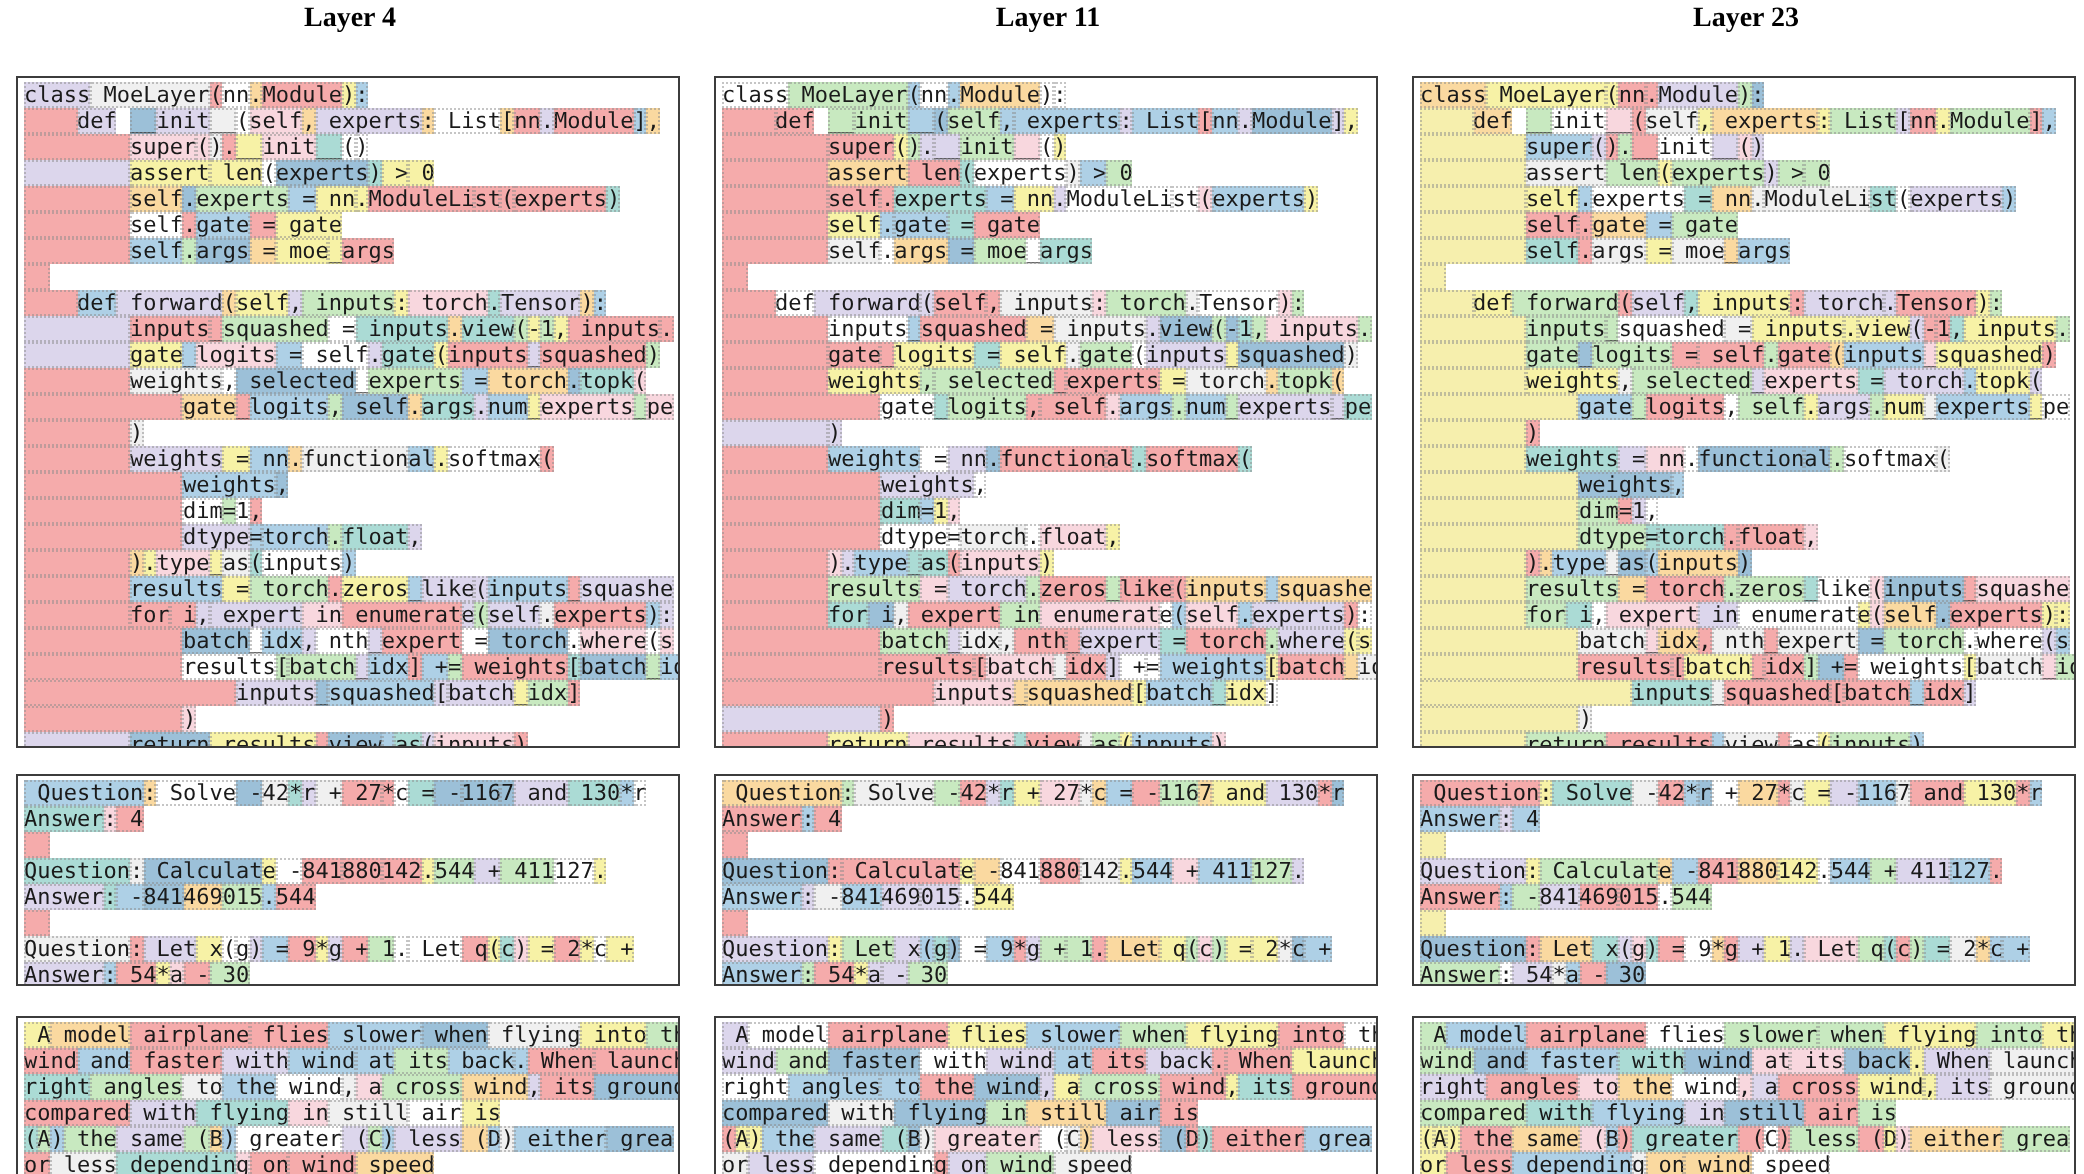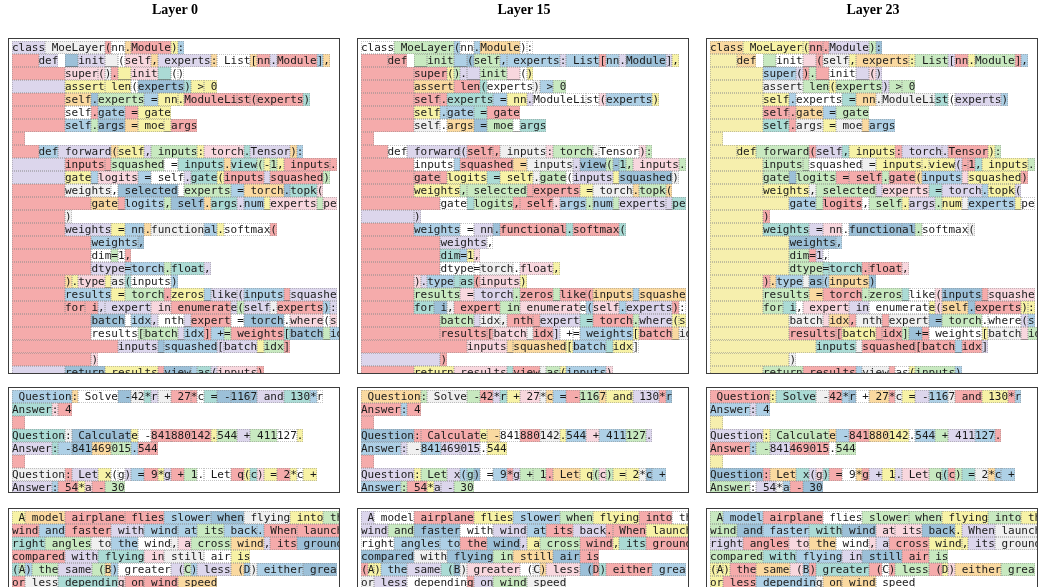--- a/index.html
+++ b/index.html
@@ -42,21 +42,21 @@
     outline: 1px dotted rgba(140,140,140,0.5);
     outline-offset: -1px;
   }
 </style>
 </head>
 <body>
 
 <div class="figure">
 
   <div class="column c0">
-    <div class="layer-title">Layer 0</div>
+    <div class="layer-title">Layer 4</div>
     <div class="panel code">
         <div class="line"><span class="tok" style="background-color: rgb(220, 214, 236);">class</span><span class="tok" style="background-color: rgb(240, 240, 240);"> MoeLayer</span><span class="tok" style="background-color: rgb(245, 171, 171);">(</span><span class="tok" style="background-color: rgb(255, 255, 255);">nn</span><span class="tok" style="background-color: rgb(250, 217, 160);">.</span><span class="tok" style="background-color: rgb(245, 171, 171);">Module</span><span class="tok" style="background-color: rgb(247, 242, 166);">)</span><span class="tok" style="background-color: rgb(174, 208, 230);">:</span></div>
         <div class="line"><span class="tok" style="background-color: rgb(245, 171, 171);">    </span><span class="tok" style="background-color: rgb(220, 214, 236);">def</span><span> </span><span class="tok" style="background-color: rgb(156, 192, 216);">__</span><span class="tok" style="background-color: rgb(220, 214, 236);">init</span><span class="tok" style="background-color: rgb(240, 240, 240);">__</span><span class="tok" style="background-color: rgb(255, 255, 255);">(</span><span class="tok" style="background-color: rgb(248, 215, 222);">self</span><span class="tok" style="background-color: rgb(250, 217, 160);">,</span><span class="tok" style="background-color: rgb(220, 214, 236);"> experts</span><span class="tok" style="background-color: rgb(250, 217, 160);">:</span><span class="tok" style="background-color: rgb(255, 255, 255);"> List</span><span class="tok" style="background-color: rgb(250, 217, 160);">[</span><span class="tok" style="background-color: rgb(245, 171, 171);">nn</span><span class="tok" style="background-color: rgb(220, 214, 236);">.</span><span class="tok" style="background-color: rgb(245, 171, 171);">Module</span><span class="tok" style="background-color: rgb(174, 208, 230);">]</span><span class="tok" style="background-color: rgb(250, 217, 160);">,</span></div>
         <div class="line"><span class="tok" style="background-color: rgb(245, 171, 171);">        </span><span class="tok" style="background-color: rgb(248, 215, 222);">super</span><span class="tok" style="background-color: rgb(248, 215, 222);">(</span><span class="tok" style="background-color: rgb(240, 240, 240);">)</span><span class="tok" style="background-color: rgb(245, 171, 171);">.</span><span class="tok" style="background-color: rgb(247, 242, 166);">__</span><span class="tok" style="background-color: rgb(248, 215, 222);">init</span><span class="tok" style="background-color: rgb(171, 219, 213);">__</span><span class="tok" style="background-color: rgb(255, 255, 255);">(</span><span class="tok" style="background-color: rgb(255, 255, 255);">)</span></div>
         <div class="line"><span class="tok" style="background-color: rgb(220, 214, 236);">        </span><span class="tok" style="background-color: rgb(247, 242, 166);">assert</span><span class="tok" style="background-color: rgb(247, 242, 166);"> len</span><span class="tok" style="background-color: rgb(255, 255, 255);">(</span><span class="tok" style="background-color: rgb(156, 192, 216);">experts</span><span class="tok" style="background-color: rgb(171, 219, 213);">)</span><span class="tok" style="background-color: rgb(247, 242, 166);"> &gt;</span><span class="tok" style="background-color: rgb(247, 242, 166);"> 0</span></div>
         <div class="line"><span class="tok" style="background-color: rgb(245, 171, 171);">        </span><span class="tok" style="background-color: rgb(250, 217, 160);">self</span><span class="tok" style="background-color: rgb(156, 192, 216);">.</span><span class="tok" style="background-color: rgb(200, 233, 192);">experts</span><span class="tok" style="background-color: rgb(174, 208, 230);"> =</span><span class="tok" style="background-color: rgb(247, 242, 166);"> nn</span><span class="tok" style="background-color: rgb(247, 242, 166);">.</span><span class="tok" style="background-color: rgb(245, 171, 171);">ModuleLi</span><span class="tok" style="background-color: rgb(245, 171, 171);">st</span><span class="tok" style="background-color: rgb(245, 171, 171);">(</span><span class="tok" style="background-color: rgb(245, 171, 171);">experts</span><span class="tok" style="background-color: rgb(171, 219, 213);">)</span></div>
         <div class="line"><span class="tok" style="background-color: rgb(245, 171, 171);">        </span><span class="tok" style="background-color: rgb(255, 255, 255);">self</span><span class="tok" style="background-color: rgb(245, 171, 171);">.</span><span class="tok" style="background-color: rgb(174, 208, 230);">gate</span><span class="tok" style="background-color: rgb(245, 171, 171);"> =</span><span class="tok" style="background-color: rgb(247, 242, 166);"> gate</span></div>
         <div class="line"><span class="tok" style="background-color: rgb(245, 171, 171);">        </span><span class="tok" style="background-color: rgb(174, 208, 230);">self</span><span class="tok" style="background-color: rgb(200, 233, 192);">.</span><span class="tok" style="background-color: rgb(156, 192, 216);">args</span><span class="tok" style="background-color: rgb(250, 217, 160);"> =</span><span class="tok" style="background-color: rgb(247, 242, 166);"> moe</span><span class="tok" style="background-color: rgb(247, 242, 166);">_</span><span class="tok" style="background-color: rgb(245, 171, 171);">args</span></div>
         <div class="line"><span class="tok" style="background-color: rgb(245, 171, 171);">  </span></div>
         <div class="line"><span class="tok" style="background-color: rgb(245, 171, 171);">    </span><span class="tok" style="background-color: rgb(174, 208, 230);">def</span><span class="tok" style="background-color: rgb(220, 214, 236);"> forward</span><span class="tok" style="background-color: rgb(250, 217, 160);">(</span><span class="tok" style="background-color: rgb(247, 242, 166);">self</span><span class="tok" style="background-color: rgb(220, 214, 236);">,</span><span class="tok" style="background-color: rgb(200, 233, 192);"> inputs</span><span class="tok" style="background-color: rgb(247, 242, 166);">:</span><span class="tok" style="background-color: rgb(248, 215, 222);"> torch</span><span class="tok" style="background-color: rgb(171, 219, 213);">.</span><span class="tok" style="background-color: rgb(220, 214, 236);">Tensor</span><span class="tok" style="background-color: rgb(250, 217, 160);">)</span><span class="tok" style="background-color: rgb(174, 208, 230);">:</span></div>
@@ -92,21 +92,21 @@
         <div class="line"><span class="tok" style="background-color: rgb(247, 242, 166);"> A</span><span class="tok" style="background-color: rgb(250, 217, 160);"> model</span><span class="tok" style="background-color: rgb(245, 171, 171);"> airplane</span><span class="tok" style="background-color: rgb(245, 171, 171);"> flies</span><span class="tok" style="background-color: rgb(174, 208, 230);"> slower</span><span class="tok" style="background-color: rgb(156, 192, 216);"> when</span><span class="tok" style="background-color: rgb(240, 240, 240);"> flying</span><span class="tok" style="background-color: rgb(247, 242, 166);"> into</span><span class="tok" style="background-color: rgb(200, 233, 192);"> th</span></div>
         <div class="line"><span class="tok" style="background-color: rgb(245, 171, 171);">wind</span><span class="tok" style="background-color: rgb(174, 208, 230);"> and</span><span class="tok" style="background-color: rgb(245, 171, 171);"> faster</span><span class="tok" style="background-color: rgb(220, 214, 236);"> with</span><span class="tok" style="background-color: rgb(174, 208, 230);"> wind</span><span class="tok" style="background-color: rgb(174, 208, 230);"> at</span><span class="tok" style="background-color: rgb(200, 233, 192);"> its</span><span class="tok" style="background-color: rgb(174, 208, 230);"> back</span><span class="tok" style="background-color: rgb(174, 208, 230);">.</span><span class="tok" style="background-color: rgb(245, 171, 171);"> When</span><span class="tok" style="background-color: rgb(245, 171, 171);"> launch</span></div>
         <div class="line"><span class="tok" style="background-color: rgb(171, 219, 213);">right</span><span class="tok" style="background-color: rgb(200, 233, 192);"> angles</span><span class="tok" style="background-color: rgb(240, 240, 240);"> to</span><span class="tok" style="background-color: rgb(174, 208, 230);"> the</span><span class="tok" style="background-color: rgb(255, 255, 255);"> wind</span><span class="tok" style="background-color: rgb(240, 240, 240);">,</span><span class="tok" style="background-color: rgb(248, 215, 222);"> a</span><span class="tok" style="background-color: rgb(200, 233, 192);"> cross</span><span class="tok" style="background-color: rgb(250, 217, 160);"> wind</span><span class="tok" style="background-color: rgb(220, 214, 236);">,</span><span class="tok" style="background-color: rgb(245, 171, 171);"> its</span><span class="tok" style="background-color: rgb(156, 192, 216);"> ground</span></div>
         <div class="line"><span class="tok" style="background-color: rgb(245, 171, 171);">compared</span><span class="tok" style="background-color: rgb(220, 214, 236);"> with</span><span class="tok" style="background-color: rgb(171, 219, 213);"> flying</span><span class="tok" style="background-color: rgb(248, 215, 222);"> in</span><span class="tok" style="background-color: rgb(240, 240, 240);"> still</span><span class="tok" style="background-color: rgb(255, 255, 255);"> air</span><span class="tok" style="background-color: rgb(247, 242, 166);"> is</span></div>
         <div class="line"><span class="tok" style="background-color: rgb(171, 219, 213);">(</span><span class="tok" style="background-color: rgb(200, 233, 192);">A</span><span class="tok" style="background-color: rgb(174, 208, 230);">)</span><span class="tok" style="background-color: rgb(200, 233, 192);"> the</span><span class="tok" style="background-color: rgb(220, 214, 236);"> same</span><span class="tok" style="background-color: rgb(200, 233, 192);"> (</span><span class="tok" style="background-color: rgb(250, 217, 160);">B</span><span class="tok" style="background-color: rgb(174, 208, 230);">)</span><span class="tok" style="background-color: rgb(255, 255, 255);"> greater</span><span class="tok" style="background-color: rgb(220, 214, 236);"> (</span><span class="tok" style="background-color: rgb(200, 233, 192);">C</span><span class="tok" style="background-color: rgb(174, 208, 230);">)</span><span class="tok" style="background-color: rgb(220, 214, 236);"> less</span><span class="tok" style="background-color: rgb(250, 217, 160);"> (</span><span class="tok" style="background-color: rgb(174, 208, 230);">D</span><span class="tok" style="background-color: rgb(240, 240, 240);">)</span><span class="tok" style="background-color: rgb(174, 208, 230);"> either</span><span class="tok" style="background-color: rgb(156, 192, 216);"> grea</span></div>
         <div class="line"><span class="tok" style="background-color: rgb(245, 171, 171);">or</span><span class="tok" style="background-color: rgb(240, 240, 240);"> less</span><span class="tok" style="background-color: rgb(171, 219, 213);"> dependin</span><span class="tok" style="background-color: rgb(248, 215, 222);">g</span><span class="tok" style="background-color: rgb(245, 171, 171);"> on</span><span class="tok" style="background-color: rgb(245, 171, 171);"> wind</span><span class="tok" style="background-color: rgb(250, 217, 160);"> speed</span></div>
       </div>
   </div>
 
   <div class="column c1">
-    <div class="layer-title">Layer 15</div>
+    <div class="layer-title">Layer 11</div>
     <div class="panel code">
         <div class="line"><span class="tok" style="background-color: rgb(255, 255, 255);">class</span><span class="tok" style="background-color: rgb(200, 233, 192);"> MoeLayer</span><span class="tok" style="background-color: rgb(174, 208, 230);">(</span><span class="tok" style="background-color: rgb(255, 255, 255);">nn</span><span class="tok" style="background-color: rgb(174, 208, 230);">.</span><span class="tok" style="background-color: rgb(250, 217, 160);">Module</span><span class="tok" style="background-color: rgb(255, 255, 255);">)</span><span class="tok" style="background-color: rgb(255, 255, 255);">:</span></div>
         <div class="line"><span class="tok" style="background-color: rgb(245, 171, 171);">    </span><span class="tok" style="background-color: rgb(245, 171, 171);">def</span><span> </span><span class="tok" style="background-color: rgb(200, 233, 192);">__</span><span class="tok" style="background-color: rgb(200, 233, 192);">init</span><span class="tok" style="background-color: rgb(174, 208, 230);">__</span><span class="tok" style="background-color: rgb(156, 192, 216);">(</span><span class="tok" style="background-color: rgb(200, 233, 192);">self</span><span class="tok" style="background-color: rgb(174, 208, 230);">,</span><span class="tok" style="background-color: rgb(174, 208, 230);"> experts</span><span class="tok" style="background-color: rgb(220, 214, 236);">:</span><span class="tok" style="background-color: rgb(174, 208, 230);"> List</span><span class="tok" style="background-color: rgb(245, 171, 171);">[</span><span class="tok" style="background-color: rgb(174, 208, 230);">nn</span><span class="tok" style="background-color: rgb(220, 214, 236);">.</span><span class="tok" style="background-color: rgb(156, 192, 216);">Module</span><span class="tok" style="background-color: rgb(220, 214, 236);">]</span><span class="tok" style="background-color: rgb(247, 242, 166);">,</span></div>
         <div class="line"><span class="tok" style="background-color: rgb(245, 171, 171);">        </span><span class="tok" style="background-color: rgb(245, 171, 171);">super</span><span class="tok" style="background-color: rgb(247, 242, 166);">(</span><span class="tok" style="background-color: rgb(200, 233, 192);">)</span><span class="tok" style="background-color: rgb(220, 214, 236);">.</span><span class="tok" style="background-color: rgb(220, 214, 236);">__</span><span class="tok" style="background-color: rgb(200, 233, 192);">init</span><span class="tok" style="background-color: rgb(248, 215, 222);">__</span><span class="tok" style="background-color: rgb(255, 255, 255);">(</span><span class="tok" style="background-color: rgb(247, 242, 166);">)</span></div>
         <div class="line"><span class="tok" style="background-color: rgb(245, 171, 171);">        </span><span class="tok" style="background-color: rgb(250, 217, 160);">assert</span><span class="tok" style="background-color: rgb(245, 171, 171);"> len</span><span class="tok" style="background-color: rgb(171, 219, 213);">(</span><span class="tok" style="background-color: rgb(255, 255, 255);">experts</span><span class="tok" style="background-color: rgb(240, 240, 240);">)</span><span class="tok" style="background-color: rgb(174, 208, 230);"> &gt;</span><span class="tok" style="background-color: rgb(200, 233, 192);"> 0</span></div>
         <div class="line"><span class="tok" style="background-color: rgb(245, 171, 171);">        </span><span class="tok" style="background-color: rgb(245, 171, 171);">self</span><span class="tok" style="background-color: rgb(245, 171, 171);">.</span><span class="tok" style="background-color: rgb(171, 219, 213);">experts</span><span class="tok" style="background-color: rgb(174, 208, 230);"> =</span><span class="tok" style="background-color: rgb(247, 242, 166);"> nn</span><span class="tok" style="background-color: rgb(220, 214, 236);">.</span><span class="tok" style="background-color: rgb(255, 255, 255);">ModuleLi</span><span class="tok" style="background-color: rgb(255, 255, 255);">st</span><span class="tok" style="background-color: rgb(248, 215, 222);">(</span><span class="tok" style="background-color: rgb(174, 208, 230);">experts</span><span class="tok" style="background-color: rgb(247, 242, 166);">)</span></div>
         <div class="line"><span class="tok" style="background-color: rgb(245, 171, 171);">        </span><span class="tok" style="background-color: rgb(247, 242, 166);">self</span><span class="tok" style="background-color: rgb(174, 208, 230);">.</span><span class="tok" style="background-color: rgb(174, 208, 230);">gate</span><span class="tok" style="background-color: rgb(171, 219, 213);"> =</span><span class="tok" style="background-color: rgb(245, 171, 171);"> gate</span></div>
         <div class="line"><span class="tok" style="background-color: rgb(245, 171, 171);">        </span><span class="tok" style="background-color: rgb(240, 240, 240);">self</span><span class="tok" style="background-color: rgb(255, 255, 255);">.</span><span class="tok" style="background-color: rgb(250, 217, 160);">args</span><span class="tok" style="background-color: rgb(156, 192, 216);"> =</span><span class="tok" style="background-color: rgb(200, 233, 192);"> moe</span><span class="tok" style="background-color: rgb(255, 255, 255);">_</span><span class="tok" style="background-color: rgb(171, 219, 213);">args</span></div>
         <div class="line"><span class="tok" style="background-color: rgb(245, 171, 171);">  </span></div>
         <div class="line"><span class="tok" style="background-color: rgb(245, 171, 171);">    </span><span class="tok" style="background-color: rgb(255, 255, 255);">def</span><span class="tok" style="background-color: rgb(220, 214, 236);"> forward</span><span class="tok" style="background-color: rgb(220, 214, 236);">(</span><span class="tok" style="background-color: rgb(245, 171, 171);">self</span><span class="tok" style="background-color: rgb(245, 171, 171);">,</span><span class="tok" style="background-color: rgb(240, 240, 240);"> inputs</span><span class="tok" style="background-color: rgb(248, 215, 222);">:</span><span class="tok" style="background-color: rgb(200, 233, 192);"> torch</span><span class="tok" style="background-color: rgb(240, 240, 240);">.</span><span class="tok" style="background-color: rgb(255, 255, 255);">Tensor</span><span class="tok" style="background-color: rgb(248, 215, 222);">)</span><span class="tok" style="background-color: rgb(200, 233, 192);">:</span></div>

